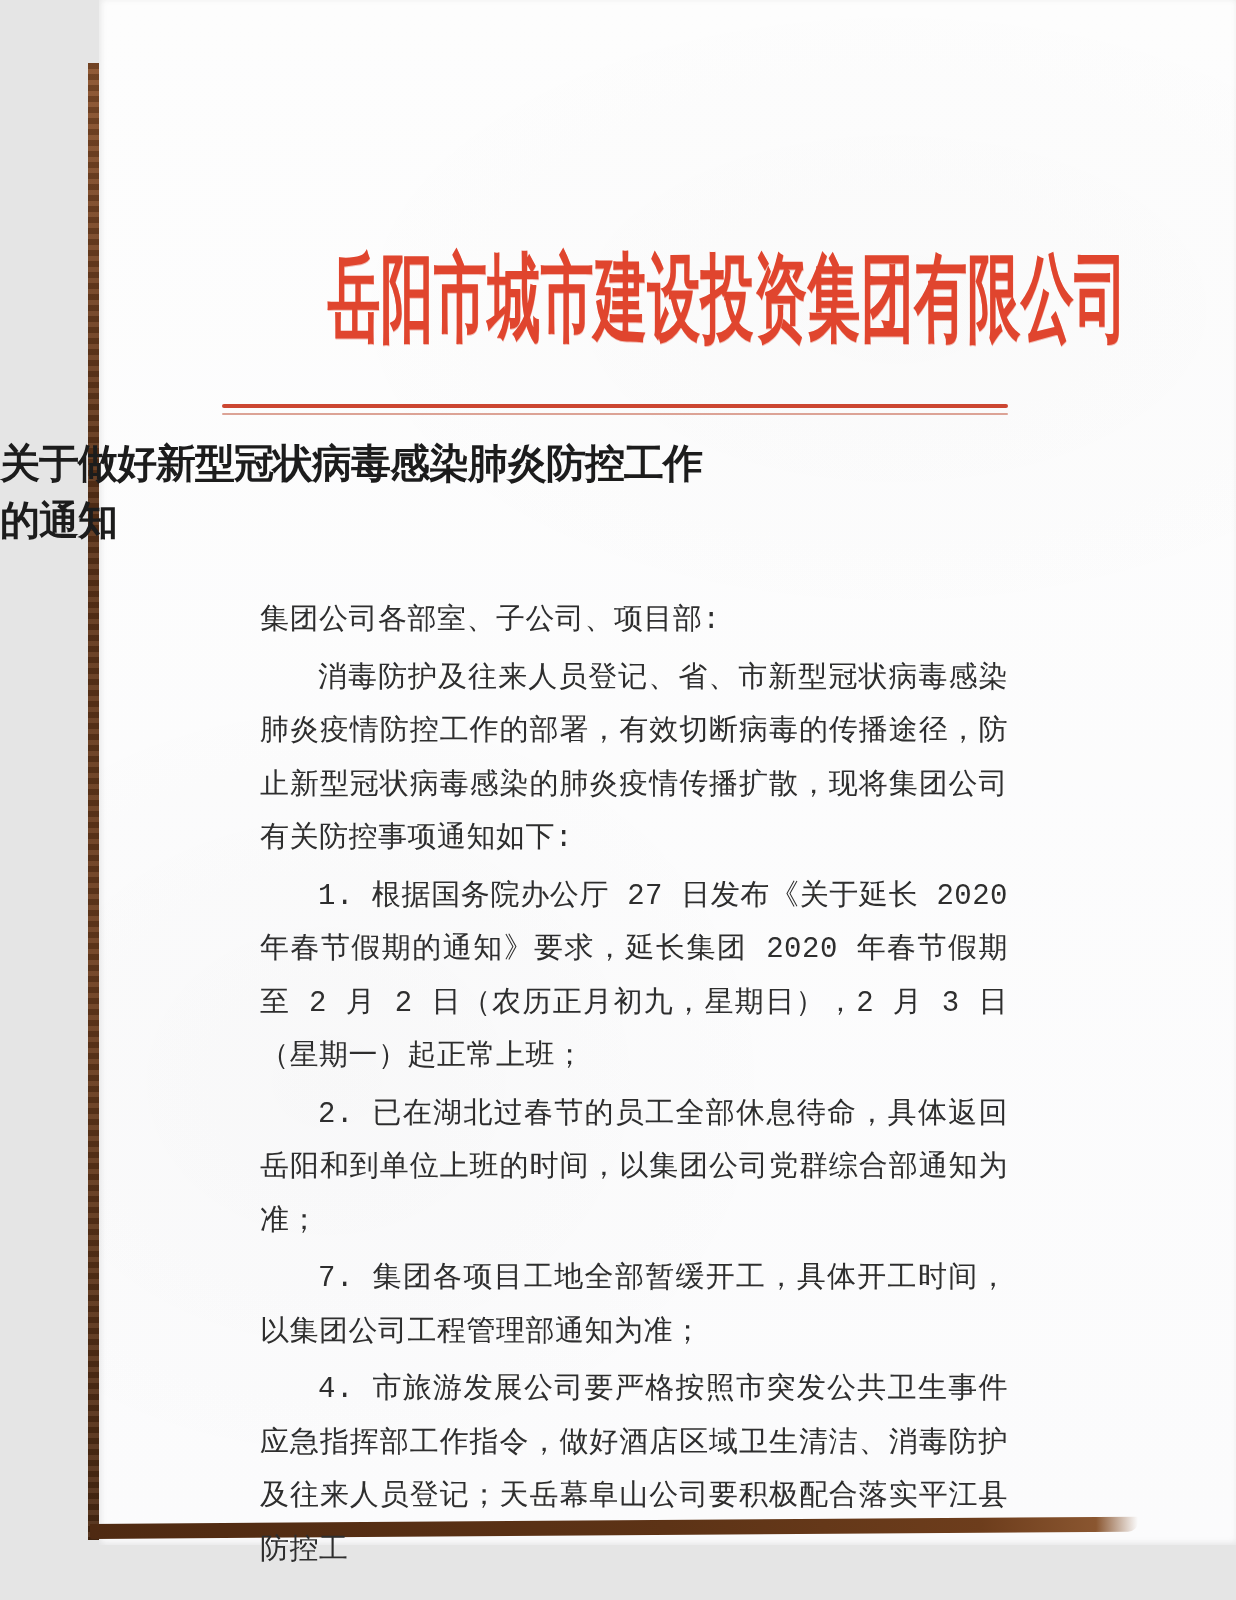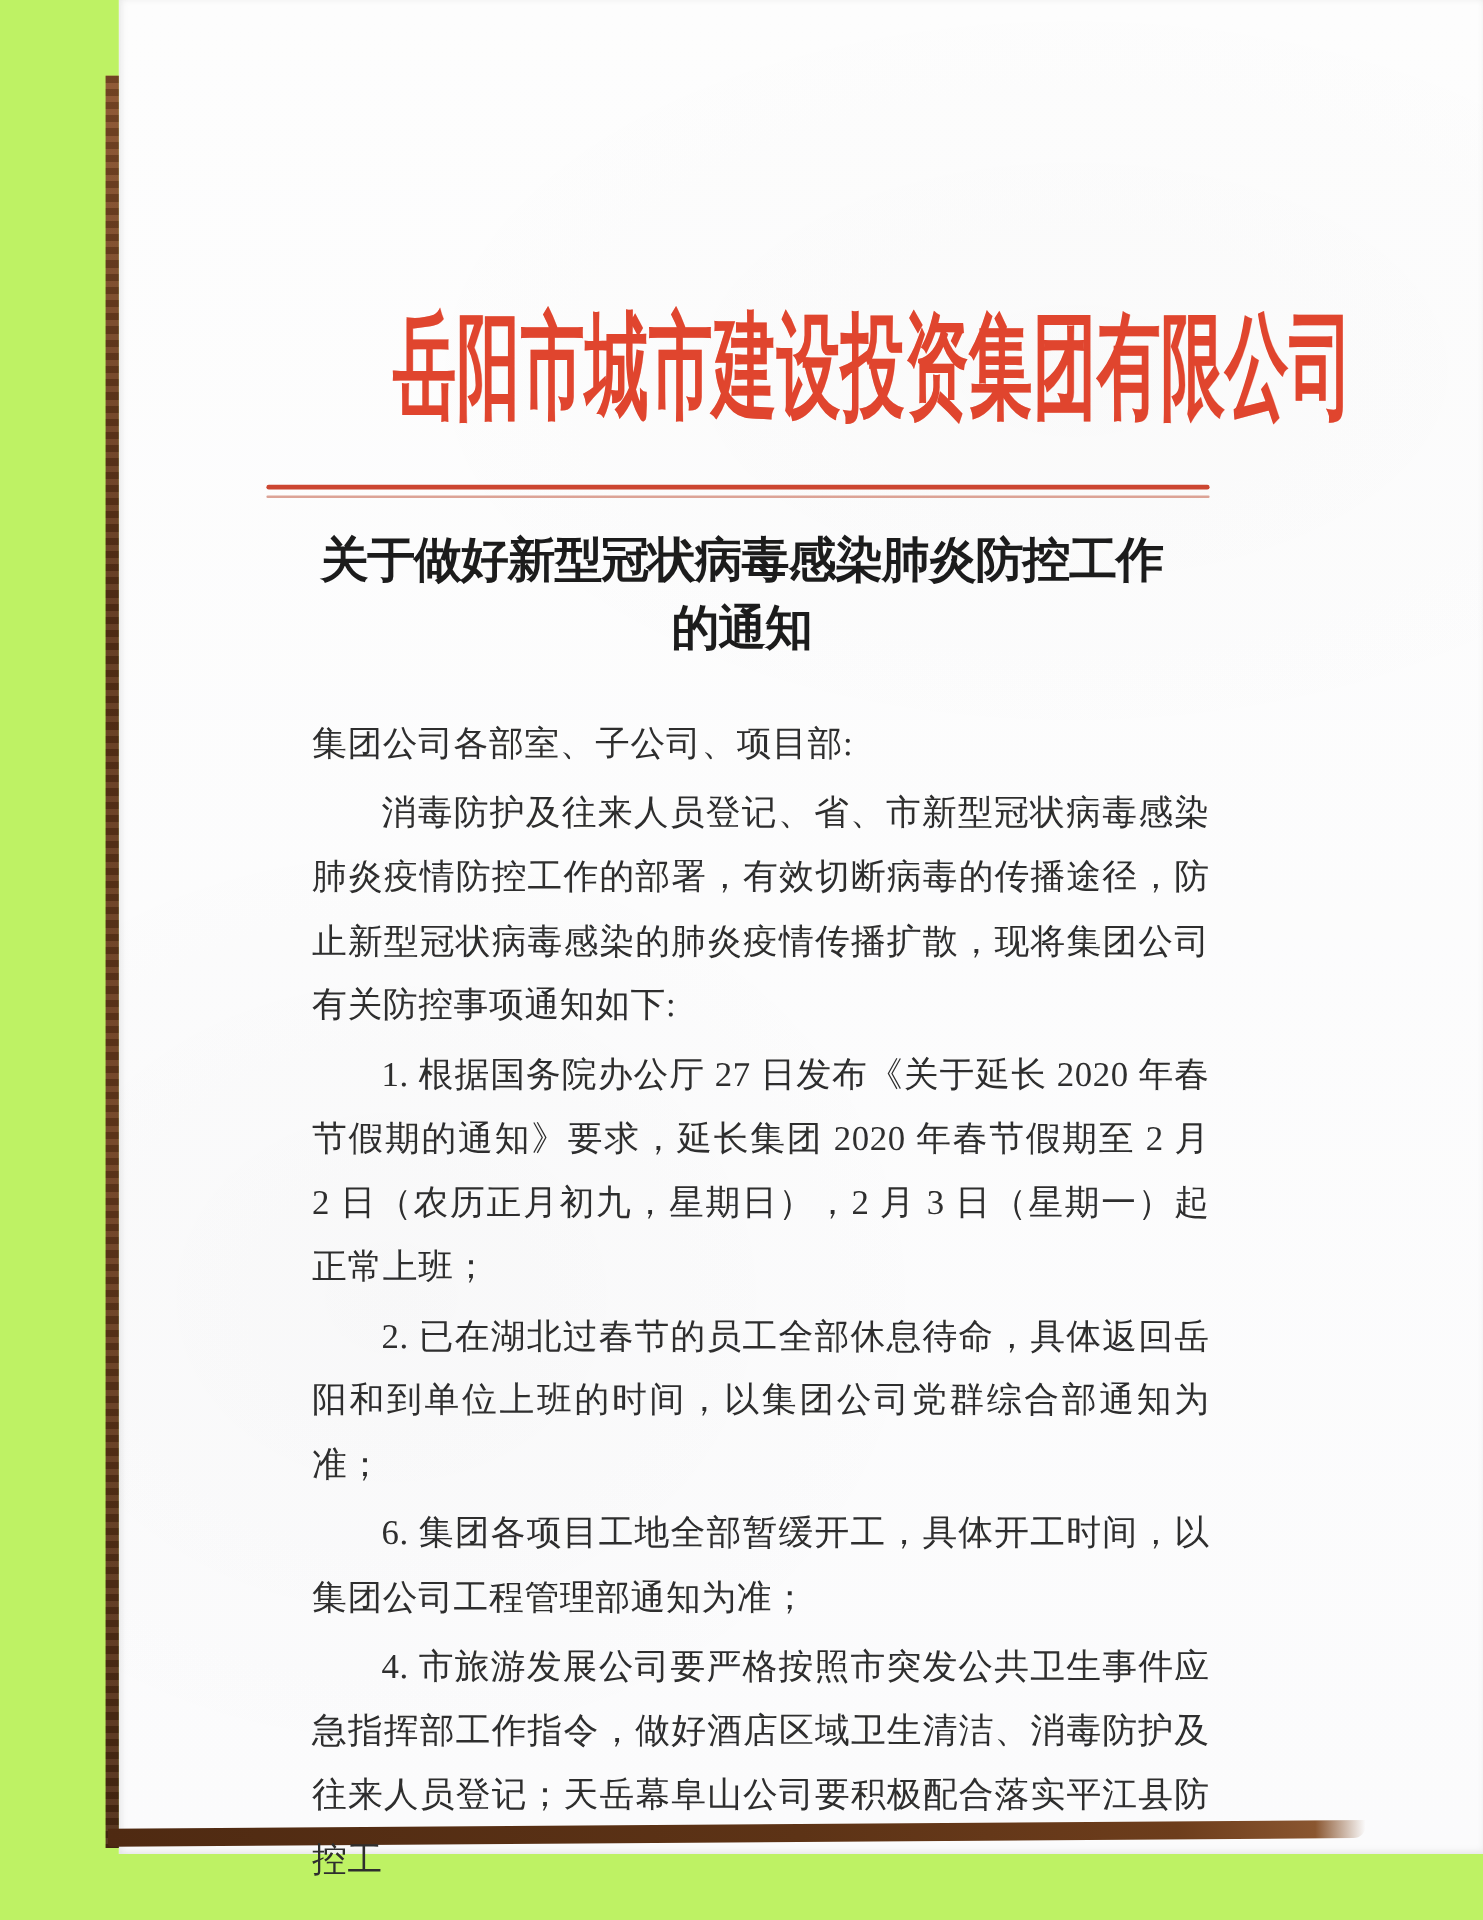--- a/index.html
+++ b/index.html
@@ -6,21 +6,22 @@
     margin: 0;
     padding: 0;
     background: #ffffff;
     font-family: "Liberation Serif", "DejaVu Serif", serif;
   }
   .scene {
     position: relative;
     width: 1236px;
     height: 1600px;
     overflow: hidden;
-    background: #bef264;
+    background: #e5e5e5;
+    font-family: Liberation Mono, monospace;
   }
   
   .wood-edge-left {
     position: absolute;
     left: 88px;
     top: 63px;
     width: 11px;
     height: 1477px;
     background:
       repeating-linear-gradient(to bottom,
@@ -81,21 +82,21 @@
   }
   .rule-top    { top: 404px; height: 4px; background: #cc4631; }
   .rule-bottom { top: 413px; height: 2px; background: #dca396; }
   
   .doc-title {
     position: absolute;
     left: 0;
     right: 0;
     top: 438px;
     margin: 0;
-    text-align: center;
+    text-align: left;
     font-size: 40px;
     font-weight: bold;
     letter-spacing: -1px;
     line-height: 57px;
     color: #1c1c1c;
   }
   .doc-title .title-line { display: block; }
   
   .body-text {
     position: absolute;
@@ -131,17 +132,17 @@
   <h1 class="doc-title">
     <span class="title-line">关于做好新型冠状病毒感染肺炎防控工作</span>
     <span class="title-line">的通知</span>
   </h1>
 
   <div class="body-text">
     <p class="salutation">集团公司各部室、子公司、项目部:</p>
     <p class="para">消毒防护及往来人员登记、省、市新型冠状病毒感染肺炎疫情防控工作的部署，有效切断病毒的传播途径，防止新型冠状病毒感染的肺炎疫情传播扩散，现将集团公司有关防控事项通知如下:</p>
     <p class="para">1. 根据国务院办公厅 27 日发布《关于延长 2020 年春节假期的通知》要求，延长集团 2020 年春节假期至 2 月 2 日（农历正月初九，星期日），2 月 3 日（星期一）起正常上班；</p>
     <p class="para">2. 已在湖北过春节的员工全部休息待命，具体返回岳阳和到单位上班的时间，以集团公司党群综合部通知为准；</p>
-    <p class="para">6. 集团各项目工地全部暂缓开工，具体开工时间，以集团公司工程管理部通知为准；</p>
+    <p class="para">7. 集团各项目工地全部暂缓开工，具体开工时间，以集团公司工程管理部通知为准；</p>
     <p class="para">4. 市旅游发展公司要严格按照市突发公共卫生事件应急指挥部工作指令，做好酒店区域卫生清洁、消毒防护及往来人员登记；天岳幕阜山公司要积极配合落实平江县防控工</p>
   </div>
 
 </div>
 
 </body></html>

